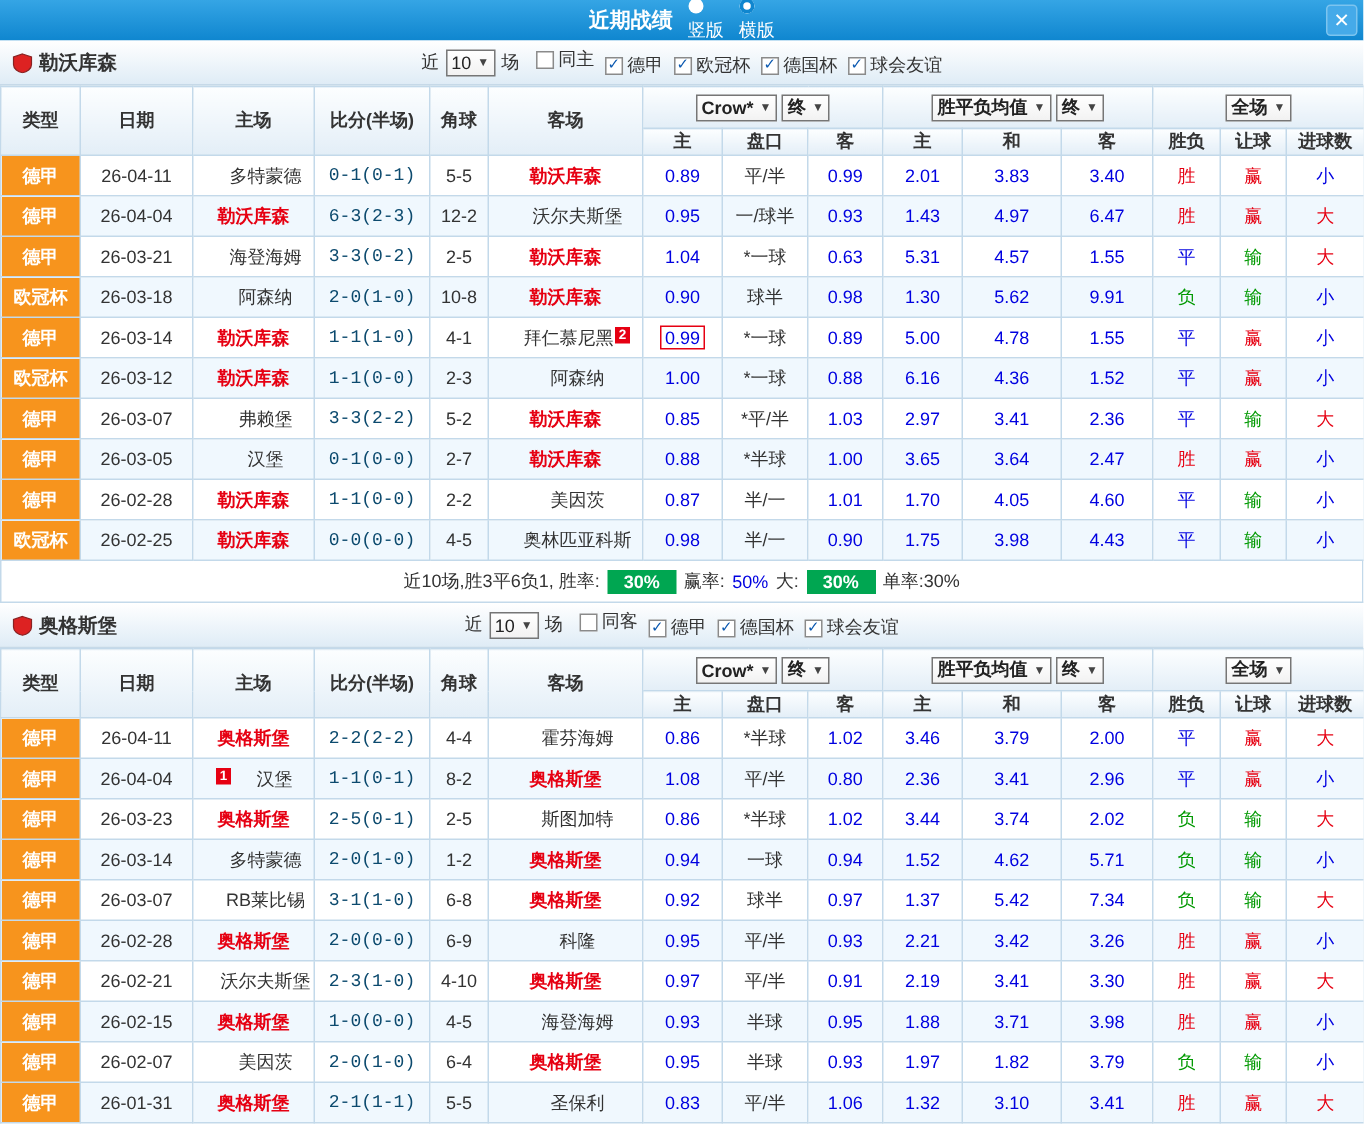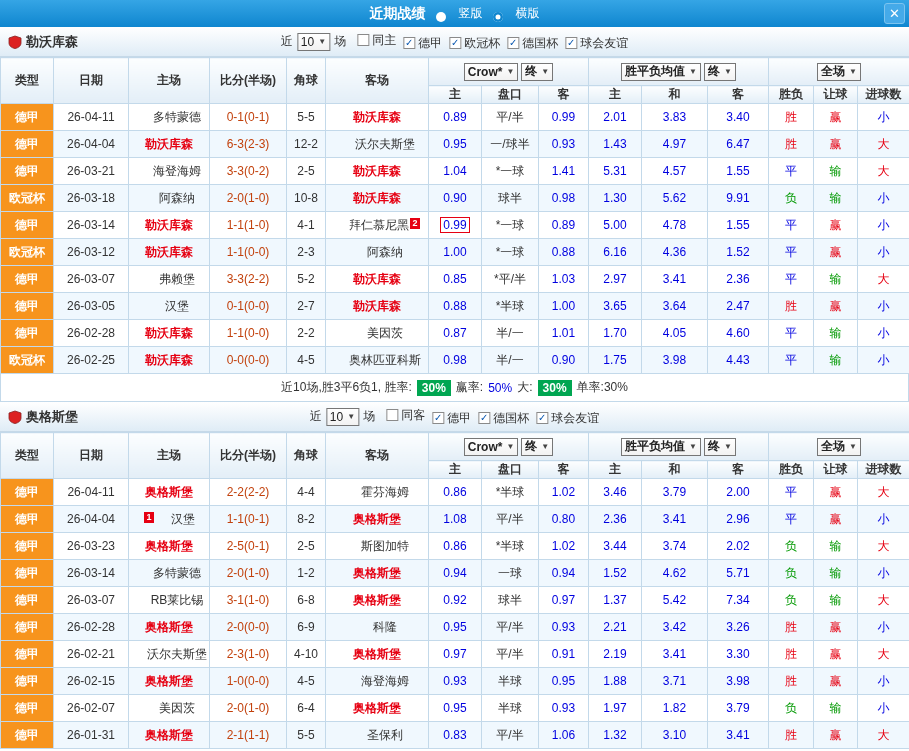--- a/index.html
+++ b/index.html
@@ -3,21 +3,21 @@
 <meta charset="utf-8">
 <style>
   * { margin:0; padding:0; box-sizing:border-box; }
   html,body { width:909px; height:751px; overflow:hidden; background:#fff;
     font-family:"Liberation Sans","DejaVu Sans",sans-serif; font-size:12px; color:#333; }
 
   
   .titlebar { height:27px; background:linear-gradient(#35a5e5,#0f86cf);
     display:flex; align-items:center; justify-content:center; position:relative; color:#fff; }
   .titlebar .title { font-weight:bold; font-size:14px; }
-  .radio { display:inline-flex; align-items:flex-end; gap:13px; margin-left:10px; cursor:pointer; font-size:12px; }
+  .radio { display:inline-flex; align-items:flex-start; gap:3px; margin-left:10px; cursor:pointer; font-size:12px;flex-direction:column; }
   .rdot { width:10px; height:10px; border-radius:50%; background:#fff; display:inline-block; }
   .rdot.on { box-shadow:inset 0 0 0 2.5px #0f86cf; }
   .close { position:absolute; right:4px; top:3px; width:21px; height:21px; line-height:20px;
     text-align:center; background:#45aae9; border:1px solid #7cc4ef; border-radius:3px;
     color:#fff; font-weight:bold; font-size:13px; cursor:pointer; }
 
   
   .sec-head { height:30px; background:linear-gradient(#ffffff,#dfecf6);
     border-bottom:1px solid #c6d9e8; display:flex; align-items:center; padding:0 8px; position:relative; }
   .crest { display:inline-flex; margin-right:4px; }
@@ -35,37 +35,37 @@
 
   
   table { border-collapse:collapse; table-layout:fixed; width:909px; }
   th,td { border:1px solid #c3d9ea; text-align:center; overflow:hidden; white-space:nowrap; }
   thead th { background:linear-gradient(#fcfeff,#e3eef7); font-weight:bold; font-size:12px; color:#333; }
   thead tr.r1 th { height:28px; }
   thead tr.r2 th { height:18px; }
   tbody td { height:27px; font-size:12px; background:#fff; }
   tbody tr:nth-child(even) td { background:#f0f8fe; }
   tbody td.type-cell { background:#f7941d !important; color:#fff; font-weight:bold; }
-  td.score { color:#c2410c; }
+  td.score { color:#0c4a6e;font-family:Liberation Mono, monospace; }
   td.odds { color:#0000e0; }
   td.hcp { color:#333; }
   .hl { color:#e60012; font-weight:bold; }
   .tm { color:#333;margin-left:16px; }
   .c-red { color:#e60012; }
   .c-blue { color:#0000e0; }
   .c-green { color:#009900; }
   .boxed { border:1px solid #e60012; padding:0 2px; }
   .card { display:inline-block; background:#e60012; color:#fff; font-size:9px; font-weight:bold;
     min-width:10px; height:11px; line-height:11px; padding:0 1px; vertical-align:top; margin:1px 1px 0 1px; }
   .hdr-selects { display:inline-flex; gap:3px; align-items:center; justify-content:center; }
 
   
   .summary { height:28px; display:flex; align-items:center; justify-content:center; gap:5px;
     border:1px solid #c3d9ea; border-top:none; font-size:12px; color:#333; background:#fff; }
-  .badge-green { background:#00a651; color:#fff; font-weight:bold; padding:1px 5px; }
+  .badge-green { background:#00a651; color:#fff; font-weight:bold; padding:1px 11px; }
   .pct-blue { color:#0000e0; }
 </style>
 </head>
 <body>
 
 <div class="titlebar">
   <span class="title">近期战绩</span>
   <label class="radio">
     <span class="rdot"></span>
     <span>竖版</span>
@@ -218,21 +218,21 @@
       </tr>
       <tr>
         <td class="type-cell">德甲</td>
         <td>26-03-21</td>
         <td><span class="tm">海登海姆</span></td>
         <td class="score">3-3(0-2)</td>
         <td>2-5</td>
         <td><span class="hl">勒沃库森</span></td>
         <td class="odds">1.04</td>
         <td class="hcp">*一球</td>
-        <td class="odds">1.41</td>
+        <td class="odds">0.63</td>
         <td class="odds">5.31</td>
         <td class="odds">4.57</td>
         <td class="odds">1.55</td>
         <td class="c-blue">平</td>
         <td class="c-green">输</td>
         <td class="c-red">大</td>
       </tr>
       <tr>
         <td class="type-cell">欧冠杯</td>
         <td>26-03-18</td>

